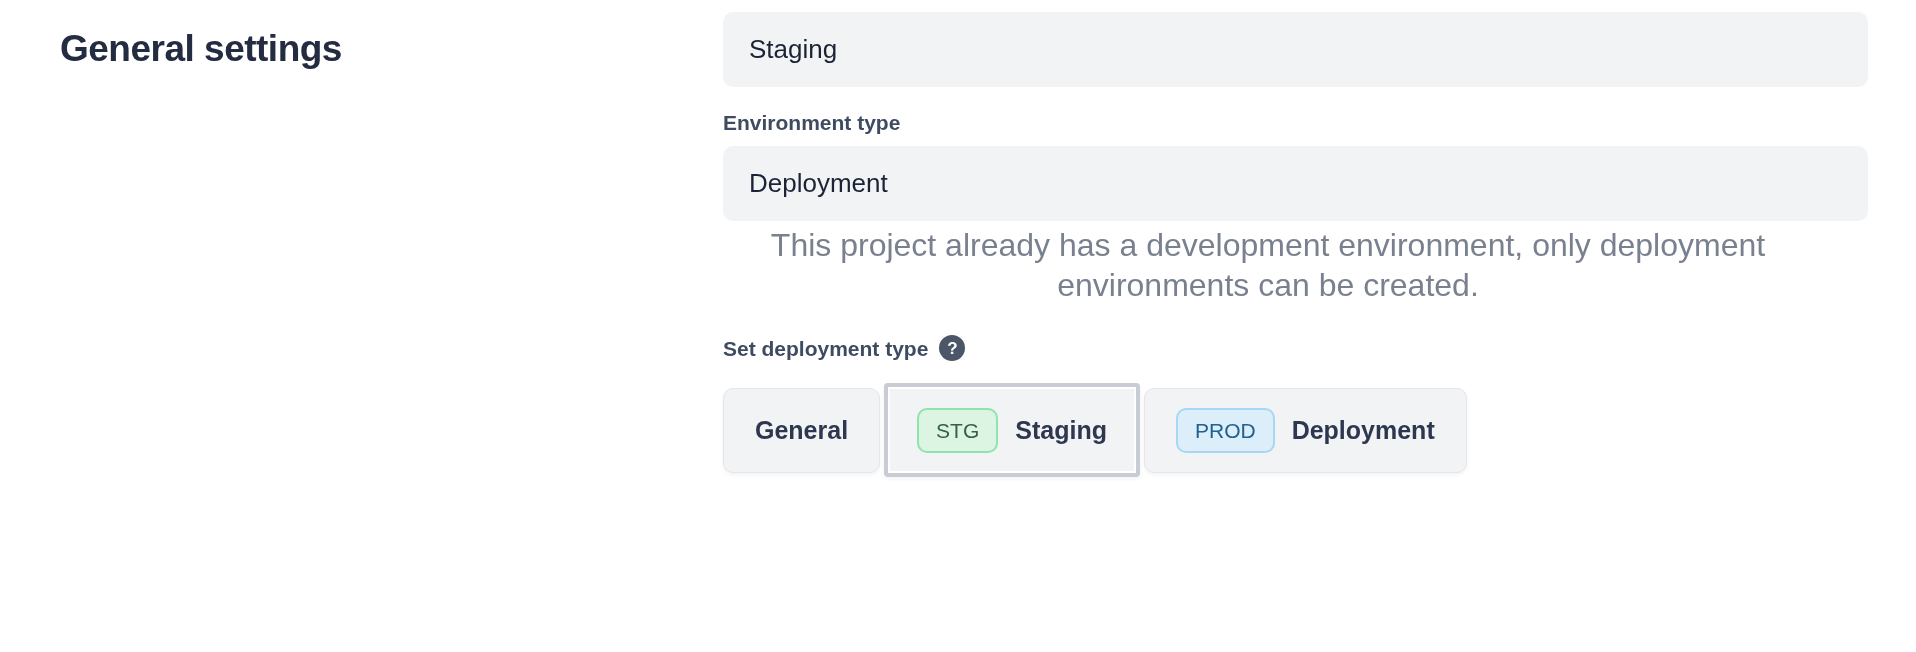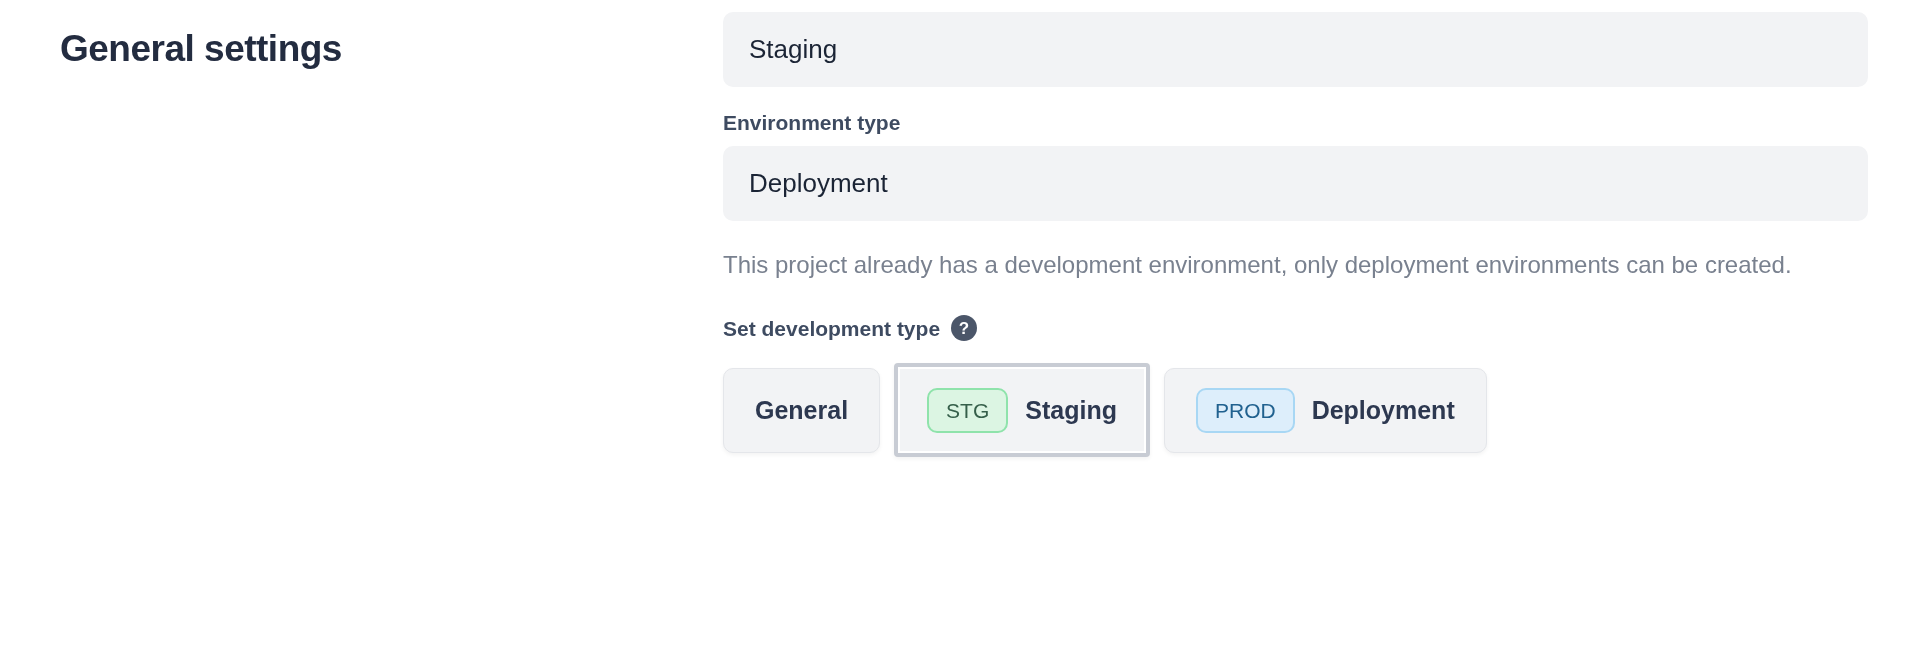--- a/index.html
+++ b/index.html
@@ -42,38 +42,38 @@
   .text-input{
     display:block;width:1145px;height:75px;margin-top:12px;
     background:var(--field-bg);border:none;outline:none;
     border-radius:10px;padding:0 26px;
     font-family:"Liberation Sans", sans-serif;
     font-size:26px;color:var(--value-text);
   }
   .label-2{margin-top:23px;}
   .input-2{margin-top:11px;}
   .help-text{
-    margin-top:24px;max-width:1090px;
-    font-size:24px;line-height:40px;color:var(--muted-text);
+    margin-top:4px;max-width:1090px;
+    font-size:32px;line-height:40px;color:var(--muted-text);text-align:center;
   }
   .label-row{
     margin-top:30px;display:flex;align-items:center;gap:11px;
   }
   .help-icon{
     width:26px;height:26px;border-radius:50%;
     background:var(--help-icon-bg);color:#fff;
     display:flex;align-items:center;justify-content:center;
     font-size:17px;font-weight:700;line-height:1;
     cursor:pointer;
   }
   .description{
     margin-top:13px;font-size:26px;line-height:34px;color:var(--muted-text);
   }
   .options-row{
-    margin-top:22px;display:flex;align-items:center;gap:14px;
+    margin-top:22px;display:flex;align-items:center;gap:4px;
   }
   .option-btn{
     display:flex;align-items:center;justify-content:center;gap:17px;
     height:85px;padding:0 31px;
     background:var(--button-bg);
     border:1px solid var(--button-border);
     border-radius:10px;
     box-shadow:0 2px 4px rgba(0,0,0,0.05);
     font-family:"Liberation Sans", sans-serif;
     font-size:25px;font-weight:700;color:#2d3850;
@@ -113,21 +113,21 @@
 
     <input class="text-input" type="text" value="Staging" style="">
 
     <div class="field-label label-2">Environment type</div>
 
     <input class="text-input input-2" type="text" value="Deployment" style="">
 
     <div class="help-text">This project already has a development environment, only deployment environments can be created.</div>
 
     <div class="label-row">
-      <span class="field-label">Set development type</span>
+      <span class="field-label">Set deployment type</span>
       <span class="help-icon">?</span>
     </div>
 
 
     <div class="options-row">
 
       <button class="option-btn">
         <span>General</span>
       </button>
 

